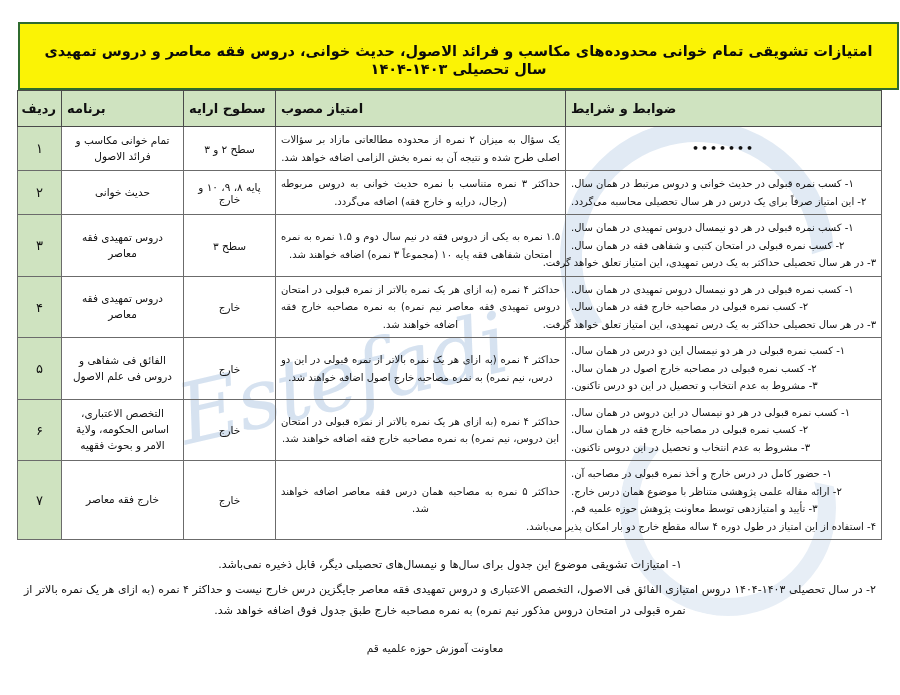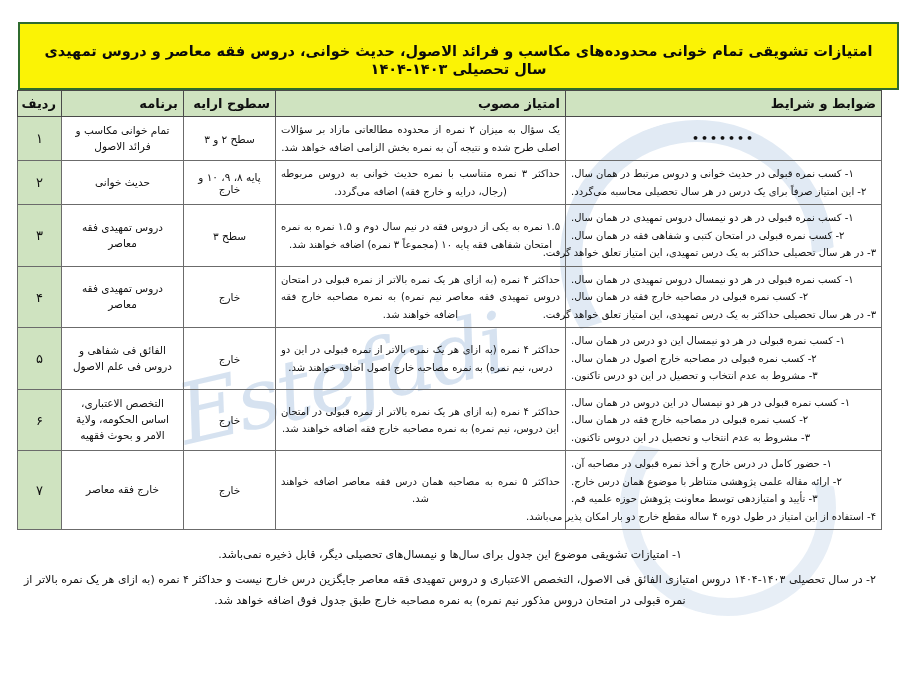--- a/index.html
+++ b/index.html
@@ -94,22 +94,22 @@
   table.main td {
     border: 1px solid #6b6b6b;
     vertical-align: middle;
     padding: 4px 5px;
     box-sizing: border-box;
   }
   table.main thead th {
     background: #cfe3c0;
     font-size: 13px;
     font-weight: bold;
-    text-align: right;
-    height: 26px;
+    text-align: left;
+    height: 36px;
     border-color: #4a4a4a;
     color: #101010;
   }
   col.c-radif   { width: 44px; }
   col.c-barname { width: 122px; }
   col.c-sotooh  { width: 92px; }
   col.c-emtiaz  { width: 290px; }
   col.c-zavabet { width: 316px; }
 
   td.radif {
@@ -291,14 +291,15 @@
 
   <div class="notes">
     <div class="note">
       <span>۱- امتیازات تشویقی موضوع این جدول برای سال‌ها و نیمسال‌های تحصیلی دیگر، قابل ذخیره نمی‌باشد.</span>
     </div>
     <div class="note">
       <span>۲- در سال تحصیلی ۱۴۰۳-۱۴۰۴ دروس امتیازی الفائق فی الاصول، التخصص الاعتباری و دروس تمهیدی فقه معاصر جایگزین درس خارج نیست و حداکثر ۴ نمره (به ازای هر یک نمره بالاتر از نمره قبولی در امتحان دروس مذکور نیم نمره) به نمره مصاحبه خارج طبق جدول فوق اضافه خواهد شد.</span>
     </div>
   </div>
 
+  <div class="signature">معاونت آموزش حوزه علمیه قم</div>
 
 </div>
 
 </body></html>

